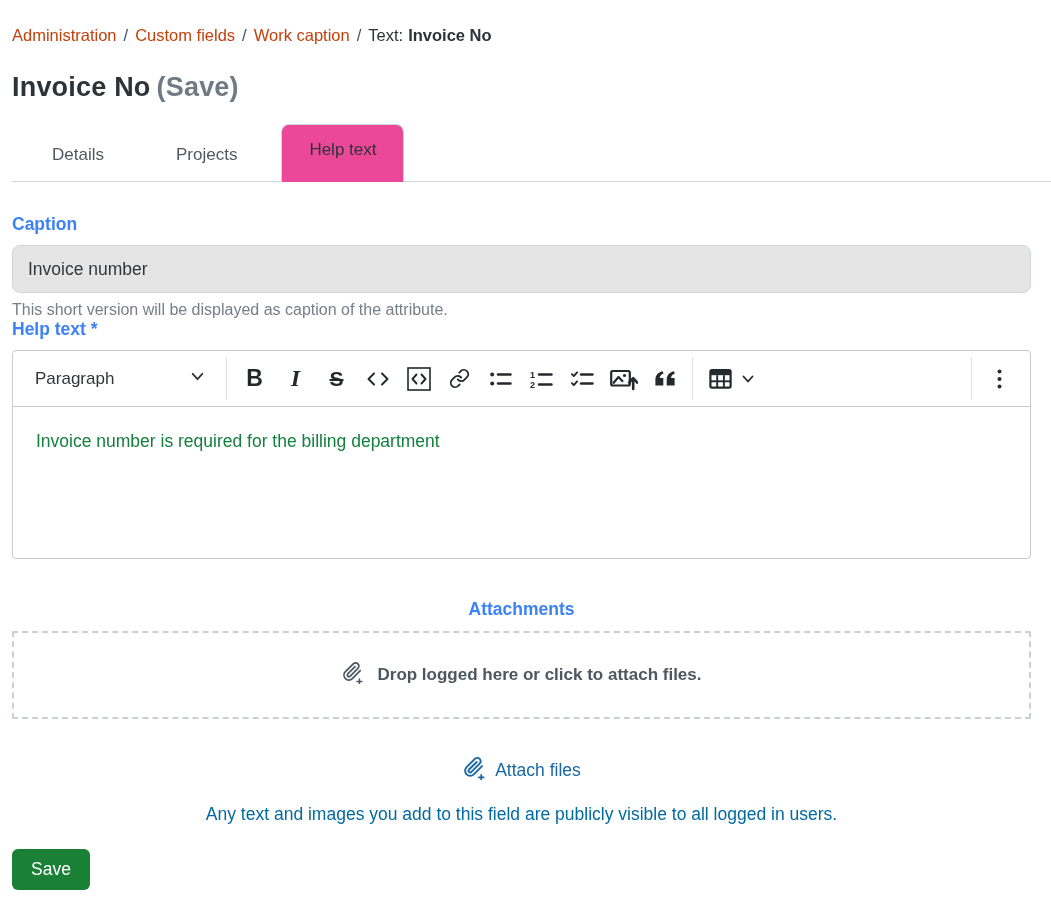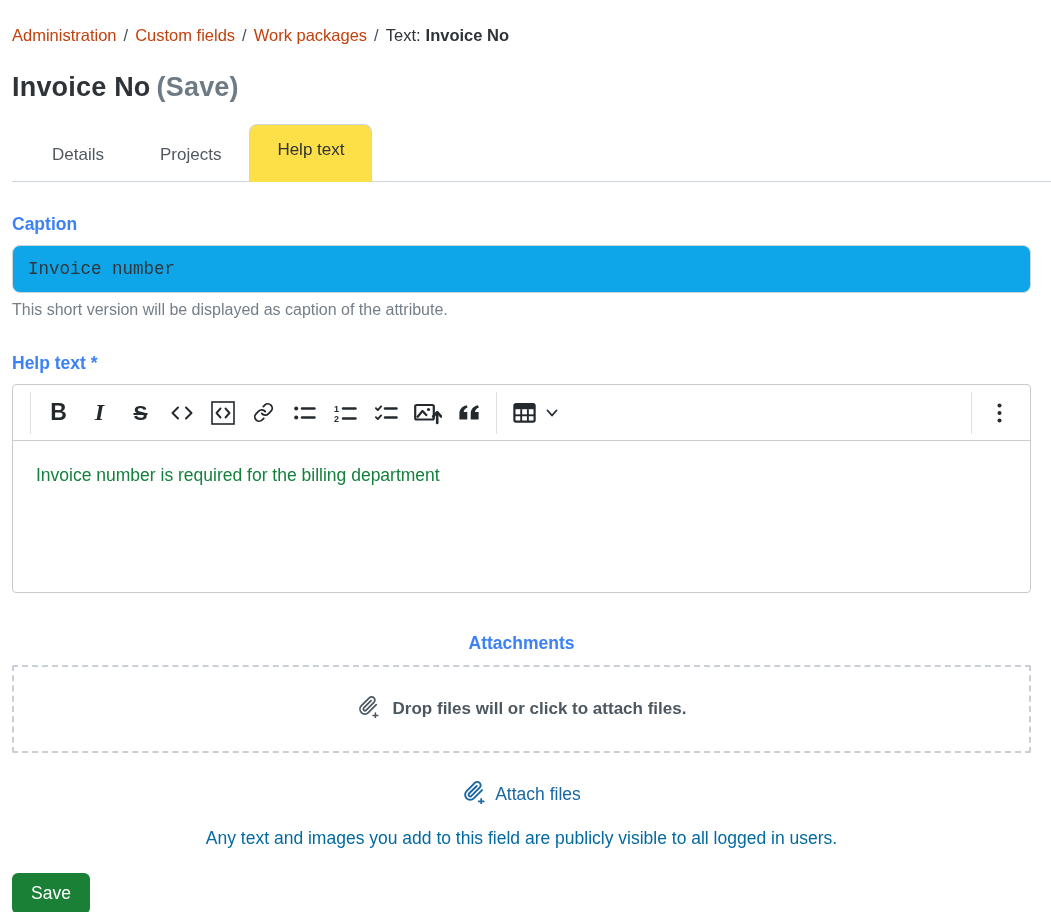--- a/index.html
+++ b/index.html
@@ -17,37 +17,37 @@
   .breadcrumb .sep { color: #44505a; margin: 0 7px; }
   .breadcrumb .plain { color: #2e3338; }
   .breadcrumb .current { color: #2e3338; font-weight: 700; margin-left: 5px; }
 
   
   h1.page-title { margin-top: 26px; font-size: 27px; font-weight: 700; color: #2e3338; letter-spacing: .2px; }
   h1.page-title .type-suffix { color: #6e7b85; font-weight: 700; margin-left: 6px; }
 
   
   .tabs { display: flex; align-items: flex-end; margin-top: 21px; margin-right: -20px;
-          border-bottom: 1px solid #ccd5dc; padding-left: 12px; }
+          border-bottom: 1px solid #ccd5dc; padding-left: 12px; gap: 16px; }
   .tab { padding: 15px 27px 16px; font-size: 17px; color: #51585f; cursor: pointer;
          border: 1px solid transparent; border-bottom: none; }
-  .tab.active { background: #fde047; border-color: #ccd5dc; border-radius: 8px 8px 0 0;
+  .tab.active { background: #ec4899; border-color: #ccd5dc; border-radius: 8px 8px 0 0;
                 margin-bottom: -1px; padding-bottom: 22px; color: #2e3338; }
 
   
   .form { margin-top: 32px; }
   .field-label { display: block; font-size: 17.5px; font-weight: 700; color: #3b82f6; margin-bottom: 10px; }
   .text-input {
     width: 100%; height: 48px; border: 1px solid #ced6dd; border-radius: 8px;
     padding: 0 15px; font-size: 17.5px; color: #333639; outline: none;
-    font-family: Liberation Mono, monospace; background: #0ea5e9;
+    font-family: Liberation Sans, sans-serif; background: #e5e5e5;
   }
   .hint { margin-top: 8px; font-size: 16px; color: #757e87; }
 
-  .help-text-block { margin-top: 34px; }
+  .help-text-block { }
 
   
   .editor { border: 1px solid #c7cbcf; border-radius: 4px; }
   .toolbar { display: flex; align-items: center; height: 56px; padding: 0 10px;
              border-bottom: 1px solid #c9cdd1; }
   .tb-dropdown { display: flex; align-items: center; justify-content: space-between;
                  width: 196px; height: 40px; padding: 0 14px 0 12px; font-size: 17px;
                  color: #333639; cursor: pointer; border-radius: 3px; }
   .tb-sep { width: 1px; height: 42px; background: #dde1e5; margin: 0 7px; flex: none; }
   .tb-btn { width: 41px; height: 40px; display: flex; align-items: center; justify-content: center;
@@ -62,38 +62,38 @@
 
   .editor-body { min-height: 151px; padding: 24px 23px; font-size: 17.5px; color: #15803d; cursor: text; }
 
   
   .attachments-block { margin-top: 40px; text-align: center; }
   .dropzone {
     margin-top: 11px; height: 88px; border: 2px dashed #c9cfd5; border-radius: 2px;
     display: flex; align-items: center; justify-content: center; gap: 13px;
     color: #4d5760; font-weight: 700; font-size: 17px; cursor: pointer;
   }
-  .attach-link { display: inline-flex; align-items: center; gap: 9px; margin-top: 27px;
+  .attach-link { display: inline-flex; align-items: center; gap: 9px; margin-top: 37px;
                  color: #1a67a3; font-size: 17.5px; text-decoration: none; cursor: pointer; }
   .notice { margin-top: 19px; font-size: 17.5px; color: #0369a1; }
 
   
   .save-btn {
     margin-top: 24px; display: inline-block; background: #1a8035; color: #fff;
     border: none; border-radius: 6px; padding: 10px 19px; font-size: 17.5px;
     font-family: "Liberation Sans", sans-serif; cursor: pointer;
   }
 </style>
 </head>
 <body>
 
 <div class="page">
 
   <nav class="breadcrumb">
-    <a>Administration</a><span class="sep">/</span><a>Custom fields</a><span class="sep">/</span><a>Work packages</a><span class="sep">/</span><span class="plain">Text:</span><span class="current">Invoice No</span>
+    <a>Administration</a><span class="sep">/</span><a>Custom fields</a><span class="sep">/</span><a>Work caption</a><span class="sep">/</span><span class="plain">Text:</span><span class="current">Invoice No</span>
   </nav>
 
   <h1 class="page-title">
     <span>Invoice No</span><span class="type-suffix">(Save)</span>
   </h1>
 
   <div class="tabs">
     <div class="tab">Details</div>
     <div class="tab">Projects</div>
     <div class="tab active">Help text</div>
@@ -106,20 +106,28 @@
     <input class="text-input" type="text" value="Invoice number" style="">
     <p class="hint">This short version will be displayed as caption of the attribute.</p>
 
     
     <div class="help-text-block">
       <label class="field-label">Help text *</label>
 
       <div class="editor">
         <div class="toolbar">
 
+          <div class="tb-dropdown">
+            <span>Paragraph</span>
+            <span>
+              <svg width="15" height="15" viewBox="0 0 14 14" fill="none">
+                  <polyline points="2.5,4.5 7,9.5 11.5,4.5" stroke="#333639" stroke-width="1.7" stroke-linecap="round" stroke-linejoin="round"></polyline>
+                </svg>
+            </span>
+          </div>
 
           <div class="tb-sep"></div>
 
           <div class="tb-btn">
             <span class="glyph-b">B</span>
           </div>
           <div class="tb-btn">
             <span class="glyph-i">I</span>
           </div>
           <div class="tb-btn">
@@ -245,21 +253,21 @@
       <label class="field-label">Attachments</label>
 
       <div class="dropzone">
         <span>
           <svg width="23" height="23" viewBox="0 0 25 25" fill="none" stroke="#4d5760">
               <path d="M20.9 10.5l-8.6 8.6a5.3 5.3 0 0 1-7.5-7.5l8.6-8.6a3.53 3.53 0 0 1 5 5l-8.6 8.6a1.77 1.77 0 0 1-2.5-2.5l8-7.9" stroke-width="1.9" stroke-linecap="round" stroke-linejoin="round"></path>
               <line x1="17.4" y1="22.3" x2="22.6" y2="22.3" stroke-width="1.7" stroke-linecap="round"></line>
               <line x1="20" y1="19.7" x2="20" y2="24.9" stroke-width="1.7" stroke-linecap="round"></line>
             </svg>
         </span>
-        <span>Drop files will or click to attach files.</span>
+        <span>Drop logged here or click to attach files.</span>
       </div>
 
       <a class="attach-link">
         <span>
           <svg width="24" height="24" viewBox="0 0 25 25" fill="none" stroke="#1a67a3">
               <path d="M20.9 10.5l-8.6 8.6a5.3 5.3 0 0 1-7.5-7.5l8.6-8.6a3.53 3.53 0 0 1 5 5l-8.6 8.6a1.77 1.77 0 0 1-2.5-2.5l8-7.9" stroke-width="2" stroke-linecap="round" stroke-linejoin="round"></path>
               <line x1="17.4" y1="22.3" x2="22.6" y2="22.3" stroke-width="1.8" stroke-linecap="round"></line>
               <line x1="20" y1="19.7" x2="20" y2="24.9" stroke-width="1.8" stroke-linecap="round"></line>
             </svg>
         </span>

